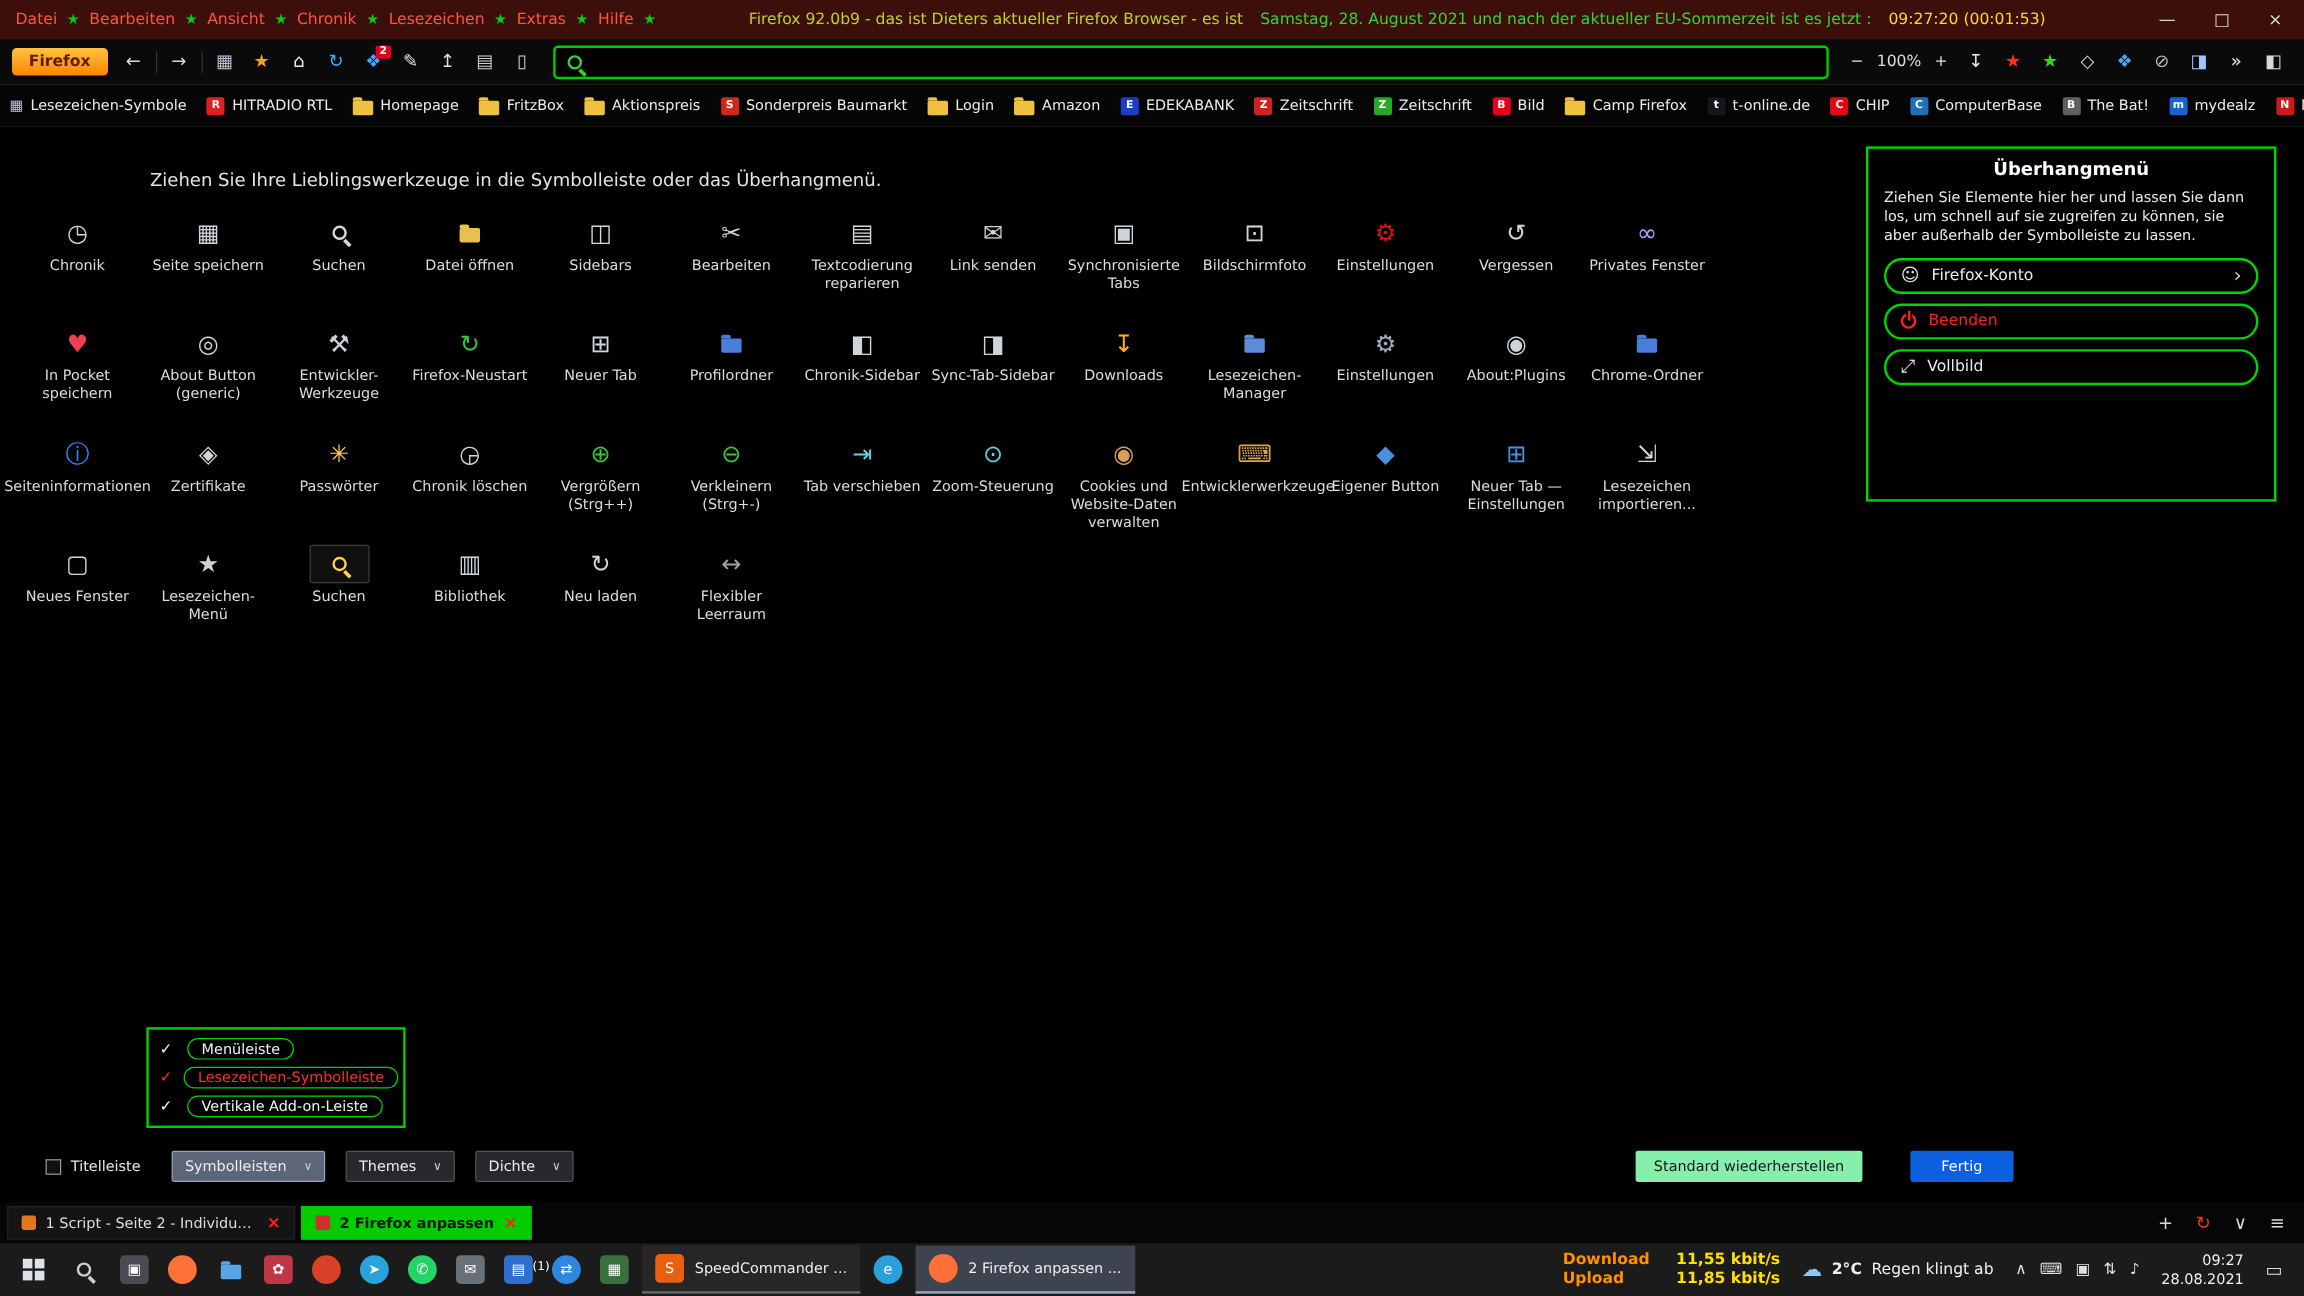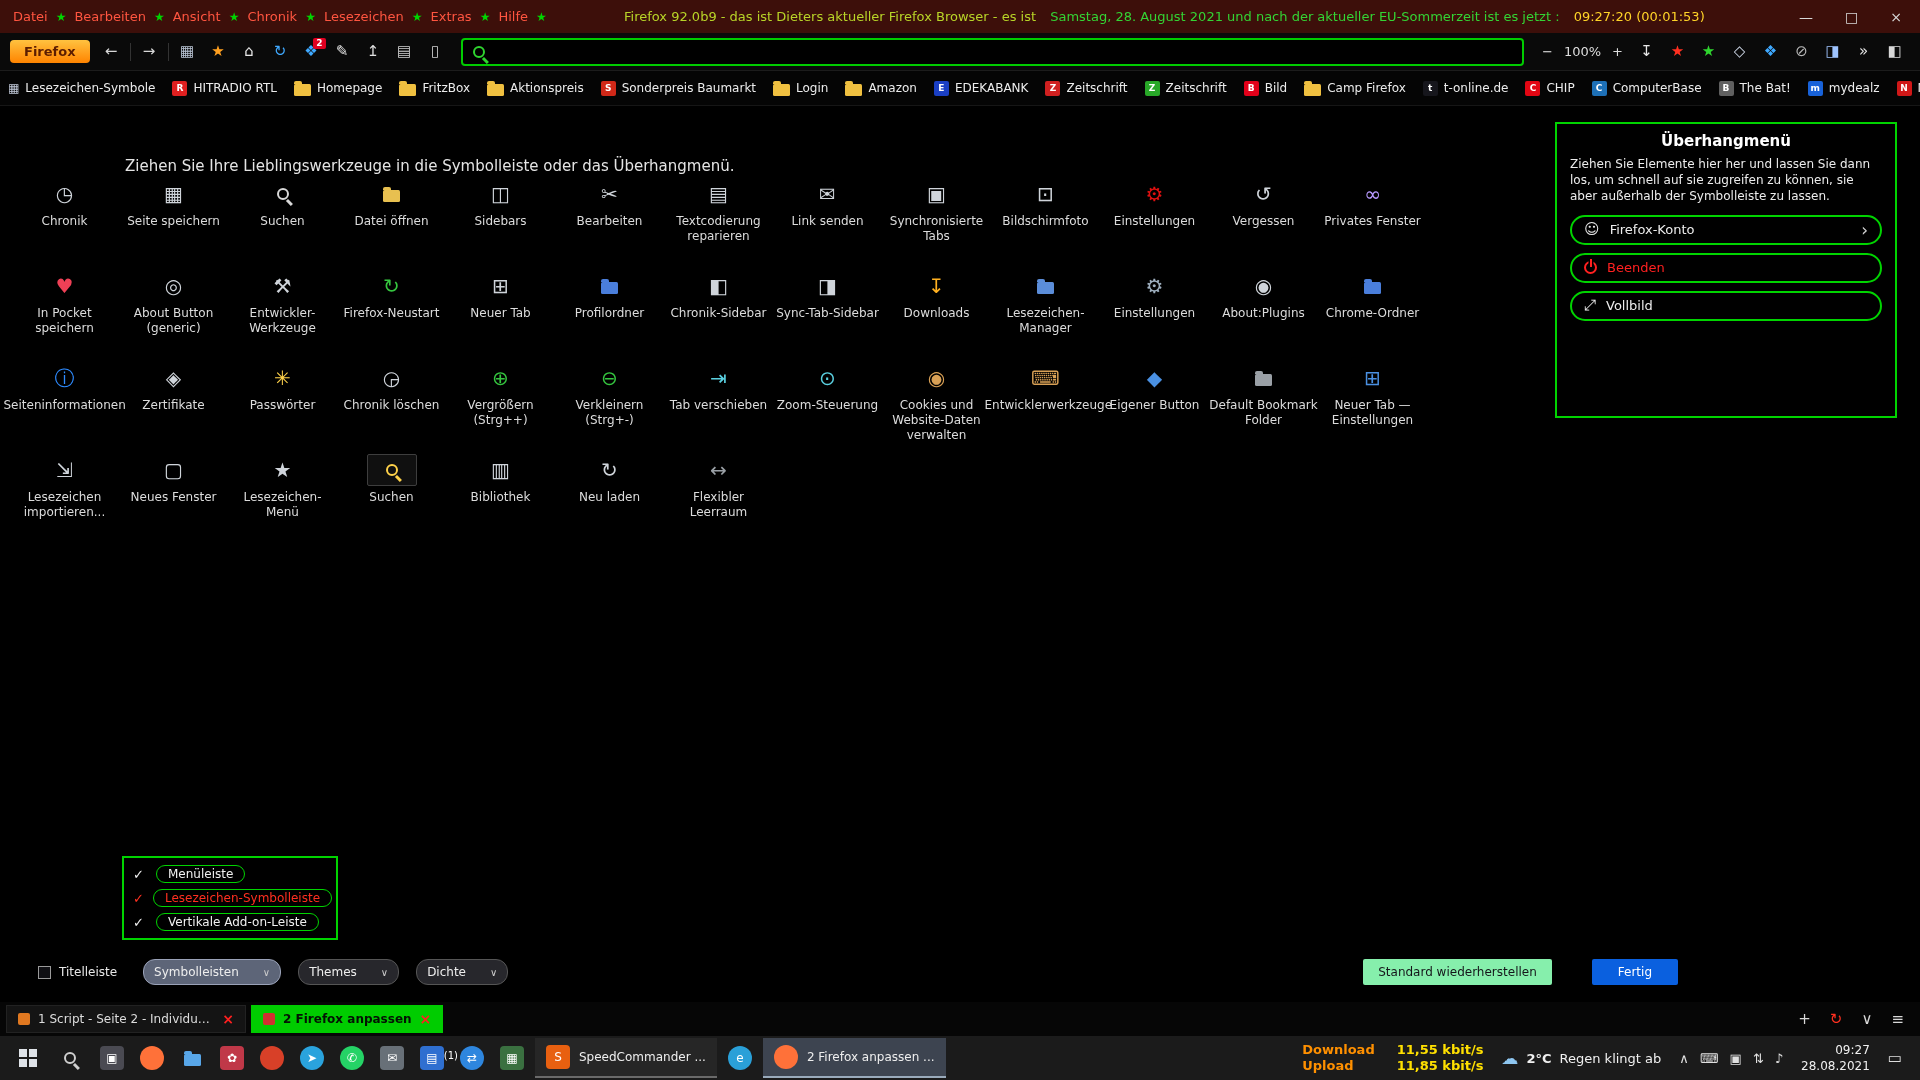--- a/index.html
+++ b/index.html
@@ -34,21 +34,21 @@
 
 
 #bookmarksbar{position:absolute;left:0;top:71px;width:1920px;height:35px;background:#050505;
   display:flex;align-items:center;gap:17px;padding:0 8px;overflow:hidden;white-space:nowrap;
   border-bottom:1px solid #161616}
 .bm{display:inline-flex;align-items:center;gap:6px;font-size:12px;color:#ececec;flex:none}
 .bm-badge{width:15px;height:15px;border-radius:2px;color:#fff;font-size:9px;font-weight:bold;
   display:inline-flex;align-items:center;justify-content:center;flex:none}
 
 
-#instruction{position:absolute;left:125px;top:157px;font-size:15px;color:#e4e4e4}
+#instruction{position:absolute;left:125px;top:141px;font-size:15px;color:#e4e4e4}
 #grid{position:absolute;left:10px;top:178px;width:1428px;display:flex;flex-wrap:wrap}
 .tool{width:109px;min-height:82px;margin-bottom:10px;display:flex;flex-direction:column;
   align-items:center;text-align:center}
 .tool-iconwrap{height:32px;display:flex;align-items:center;justify-content:center;margin-bottom:4px}
 .tool .glyph{font-size:20px;line-height:1;color:#cfd4da}
 .tool-label{font-size:12px;line-height:1.25;color:#dcdcdc;max-width:122px}
 .tool.selected .tool-iconwrap{background:#101010;border:1px solid #3e3e3e;
   padding:3px 18px;border-radius:2px}
 
 
@@ -69,22 +69,22 @@
 .tp-check{font-size:13px;width:14px;font-weight:bold}
 .tp-pill{border:1.5px solid #00d400;border-radius:12px;padding:1px 11px;font-size:12px;
   white-space:nowrap}
 
 
 #footerbar{position:absolute;left:0;top:952px;width:1716px;height:40px;background:#000;
   display:flex;align-items:center;padding:0 38px;gap:26px}
 #titlebar-toggle{display:flex;align-items:center;gap:8px;font-size:12px;color:#e8e8e8}
 .checkbox{width:13px;height:13px;border:1px solid #9a9a9a;background:#101014;display:inline-block}
 #footer-dropdowns{display:flex;gap:17px}
-.dropdown{display:flex;align-items:center;gap:24px;font-size:12px;padding:5px 10px;
-  border:1px solid #555;background:#27272c;color:#eee;border-radius:12px}
+.dropdown{display:flex;align-items:center;gap:14px;font-size:12px;padding:5px 10px;
+  border:1px solid #555;background:#27272c;color:#eee;border-radius:2px}
 .dropdown.open{background:#5d6578;border-color:#9aa2b8}
 .caret{font-size:10px;color:#ccc}
 .btn-standard{margin-left:auto;background:#86efac;color:#15151a;font-size:12px;
   padding:6px 15px;border-radius:2px}
 .btn-fertig{background:#0a60df;color:#fff;font-size:12px;padding:6px 26px;border-radius:2px;
   margin-left:14px}
 
 
 #tabbar{position:absolute;left:0;top:1002px;width:1920px;height:34px;background:#060606;
   display:flex;align-items:center;padding:0 6px;gap:5px}
@@ -535,26 +535,20 @@
         <span class="tool-label">Entwicklerwerkzeuge</span>
       </div>
       <div class="tool">
         <span class="tool-iconwrap">
           <span class="glyph" style="--c: #4a90e2; color: rgb(74, 144, 226);">◆</span>
         </span>
         <span class="tool-label">Eigener Button</span>
       </div>
       <div class="tool">
         <span class="tool-iconwrap">
-          <span class="icon-folder" style="--c: #9aa0a6;"></span>
-        </span>
-        <span class="tool-label">Default Bookmark Folder</span>
-      </div>
-      <div class="tool">
-        <span class="tool-iconwrap">
           <span class="glyph" style="--c: #4a90e2; color: rgb(74, 144, 226);">⊞</span>
         </span>
         <span class="tool-label">Neuer Tab — Einstellungen</span>
       </div>
       <div class="tool">
         <span class="tool-iconwrap">
           <span class="glyph">⇲</span>
         </span>
         <span class="tool-label">Lesezeichen importieren...</span>
       </div>

